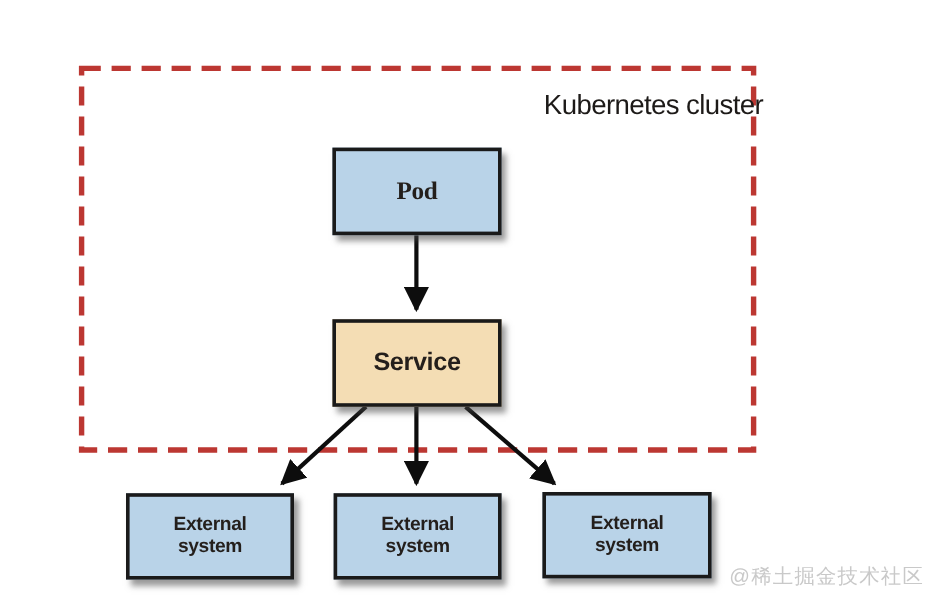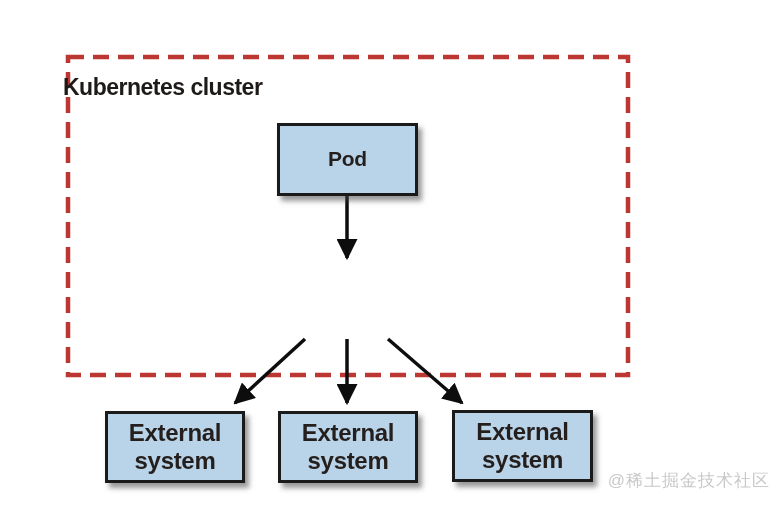--- a/index.html
+++ b/index.html
@@ -18,48 +18,48 @@
   .overlay {
     position: absolute;
     left: 0;
     top: 0;
     width: 776px;
     height: 510px;
     pointer-events: none;
   }
   .cluster-title {
     position: absolute;
-    left: 63px;
+    left: 76px;
     top: 74px;
     width: 560px;
-    text-align: left;
+    text-align: right;
     font-size: 23px;
-    font-weight: bold;
+    font-weight: normal;
     letter-spacing: -0.5px;
     color: #1d1a18;
   }
   .node {
     position: absolute;
     box-sizing: border-box;
     border: 3px solid #1a1a1a;
     display: flex;
     align-items: center;
     justify-content: center;
     text-align: center;
     font-weight: bold;
     color: #241f1c;
     box-shadow: 4px 5px 5px rgba(70,70,70,0.55);
     line-height: 1.15;
     letter-spacing: -0.3px;
   }
   .node-blue { background: #b9d3e8; }
   .node-tan  { background: #f4ddb4; }
-  .node-pod      { left: 277px; top: 123px; width: 141px; height: 73px; font-size: 21px; }
+  .node-pod      { left: 277px; top: 123px; width: 141px; height: 73px; font-size: 21px; font-family: Liberation Serif, serif; }
   .node-service  { left: 277px; top: 266px; width: 141px; height: 73px; font-size: 21px; }
-  .node-ext      { width: 140px; height: 72px; font-size: 24px; padding: 0 14px; }
+  .node-ext      { width: 140px; height: 72px; font-size: 16px; padding: 0 14px; }
   .node-ext-1 { left: 105px; top: 411px; }
   .node-ext-2 { left: 278px; top: 411px; }
   .node-ext-3 { left: 452px; top: 410px; width: 141px; }
   .watermark {
     position: absolute;
     right: 6px;
     bottom: 18px;
     font-size: 17px;
     letter-spacing: 1px;
     color: #c9c9c9;
@@ -86,20 +86,21 @@
 
     <line x1="347" y1="339" x2="347" y2="403" stroke="#0d0d0d" stroke-width="3.5" marker-end="url(#arrowhead)"></line>
 
     <line x1="388" y1="339" x2="462" y2="403" stroke="#0d0d0d" stroke-width="3.5" marker-end="url(#arrowhead)"></line>
   </svg>
 
   <div class="cluster-title">Kubernetes cluster</div>
 
   <div class="node node-blue node-pod">Pod</div>
 
+  <div class="node node-tan node-service">Service</div>
 
   <div class="node node-blue node-ext node-ext-1">External system</div>
 
   <div class="node node-blue node-ext node-ext-2">External system</div>
 
   <div class="node node-blue node-ext node-ext-3">External system</div>
 
   <div class="watermark">@稀土掘金技术社区</div>
 
 </div>

